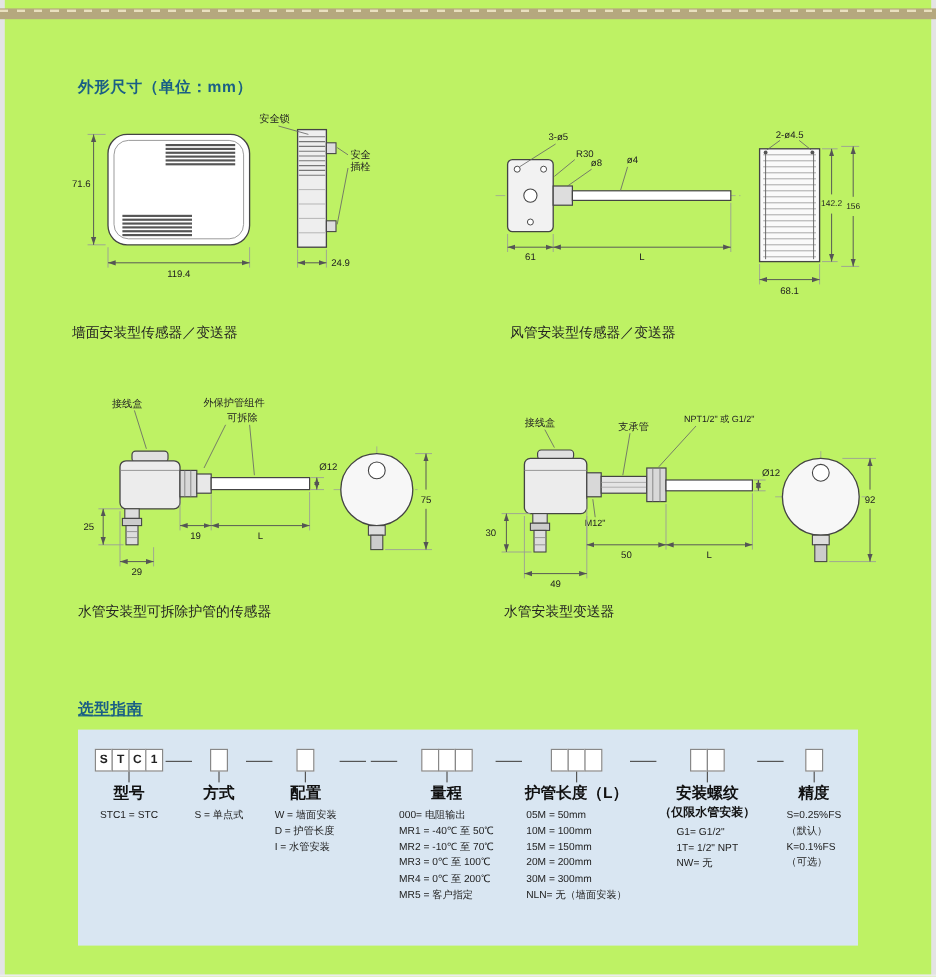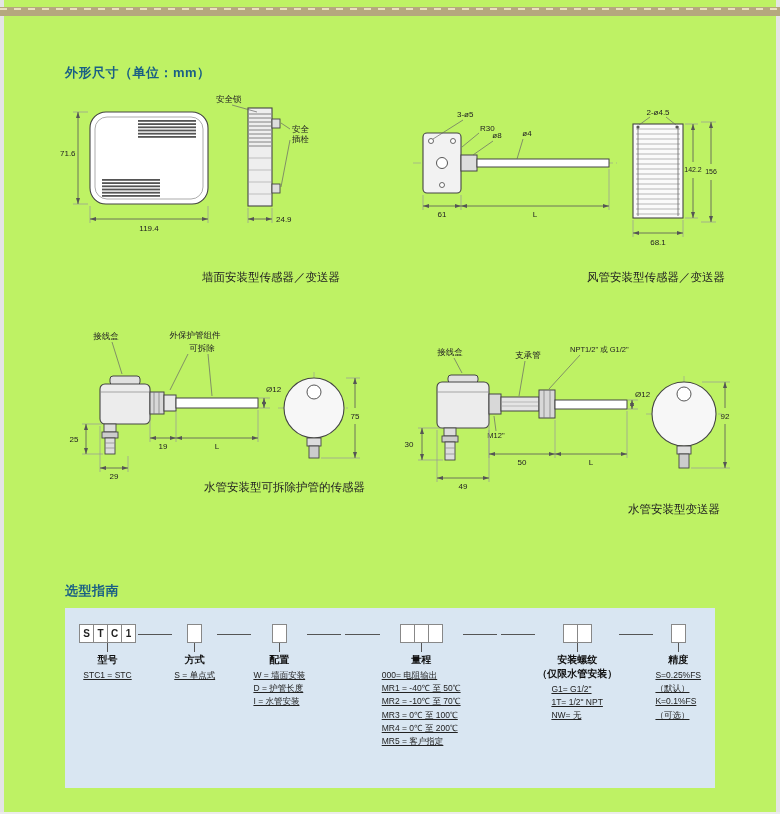--- a/index.html
+++ b/index.html
@@ -8,44 +8,44 @@
   .page{position:relative;width:780px;height:814px;background:#bef264;overflow:hidden;}
   .edge{position:absolute;top:0;bottom:0;width:4px;background:#e4e4e4;}
   .edge.left{left:0;}
   .edge.right{right:0;}
   .bottom-line{position:absolute;left:0;right:0;bottom:0;height:2px;background:#ececec;}
   .top-band{position:absolute;left:0;right:0;top:7px;height:9px;background:#b5a87e;}
   .top-band::before{content:"";position:absolute;left:0;right:0;top:1px;height:2px;
     background:repeating-linear-gradient(90deg,#e9e0bf 0 7px,rgba(0,0,0,0) 7px 14px);}
   .sec-title{position:absolute;font-size:13px;font-weight:bold;color:#1a5f85;letter-spacing:.5px;}
   #sec1{left:65px;top:64px;}
-  #sec2{left:65px;top:582px;}
+  #sec2{left:65px;top:582px;text-decoration:underline;}
   .dwg{position:absolute;}
   #dwg-wall{left:60px;top:92px;}
   #dwg-duct{left:405px;top:106px;}
   #dwg-pipe-sensor{left:62px;top:326px;}
   #dwg-pipe-transmitter{left:392px;top:342px;}
-  .caption{position:absolute;font-size:11.5px;color:#222;text-align:right;}
+  .caption{position:absolute;font-size:11.5px;color:#222;text-align:left;}
   #cap1{left:60px;top:270px;width:280px;}
   #cap2{left:425px;top:270px;width:300px;}
-  #cap3{left:65px;top:480px;width:300px;}
+  #cap3{left:65px;top:502px;width:300px;}
   #cap4{left:420px;top:502px;width:300px;}
   svg text{font-family:"Liberation Sans", sans-serif;fill:#222;}
   .guide-box{position:absolute;left:65px;top:608px;width:650px;height:180px;background:#d9e6f2;padding:16px 14px 10px;}
   .guide-row{display:flex;align-items:flex-start;width:100%;}
   .gconn{flex:1;height:0;border-top:1px solid #555;margin-top:10px;min-width:6px;margin-left:2px;margin-right:2px;}
   .gcol{display:flex;flex-direction:column;align-items:center;}
   .cells{display:flex;}
   .cell{width:15px;height:19px;border:1px solid #888;background:#fff;margin-left:-1px;
     display:flex;align-items:center;justify-content:center;font-size:10px;font-weight:bold;color:#222;}
   .cell:first-child{margin-left:0;}
   .tick{width:1px;height:9px;background:#555;}
-  .gtitle{font-size:10px;font-weight:bold;color:#111;white-space:nowrap;margin-top:1px;line-height:1.3;}
+  .gtitle{font-size:13px;font-weight:bold;color:#111;white-space:nowrap;margin-top:1px;line-height:1.3;}
   .gsub{font-weight:bold;font-size:10px;}
-  .glines{font-size:8.5px;color:#222;margin-top:3px;line-height:1.55;text-align:left;text-decoration:underline;}
+  .glines{font-size:8.5px;color:#222;margin-top:3px;line-height:1.55;text-align:left;}
   .glines div{white-space:nowrap;}
 </style>
 </head>
 <body>
 
 <div class="page">
   <div class="edge left"></div>
   <div class="edge right"></div>
   <div class="top-band"></div>
   <div class="bottom-line"></div>
@@ -425,20 +425,37 @@
             <div>MR1 = -40℃ 至 50℃</div>
             <div>MR2 = -10℃ 至 70℃</div>
             <div>MR3 = 0℃ 至 100℃</div>
             <div>MR4 = 0℃ 至 200℃</div>
             <div>MR5 = 客户指定</div>
           </div>
       </div>
 
       <div class="gconn"></div>
 
+      <div class="gcol">
+        <div class="cells">
+          <div class="cell"></div>
+          <div class="cell"></div>
+          <div class="cell"></div>
+        </div>
+        <div class="tick"></div>
+        <div class="gtitle">护管长度（L）</div>
+        <div class="glines">
+            <div>05M = 50mm</div>
+            <div>10M = 100mm</div>
+            <div>15M = 150mm</div>
+            <div>20M = 200mm</div>
+            <div>30M = 300mm</div>
+            <div>NLN= 无（墙面安装）</div>
+          </div>
+      </div>
 
       <div class="gconn"></div>
 
       <div class="gcol">
         <div class="cells">
           <div class="cell"></div>
           <div class="cell"></div>
         </div>
         <div class="tick"></div>
         <div class="gtitle">安装螺纹</div>

